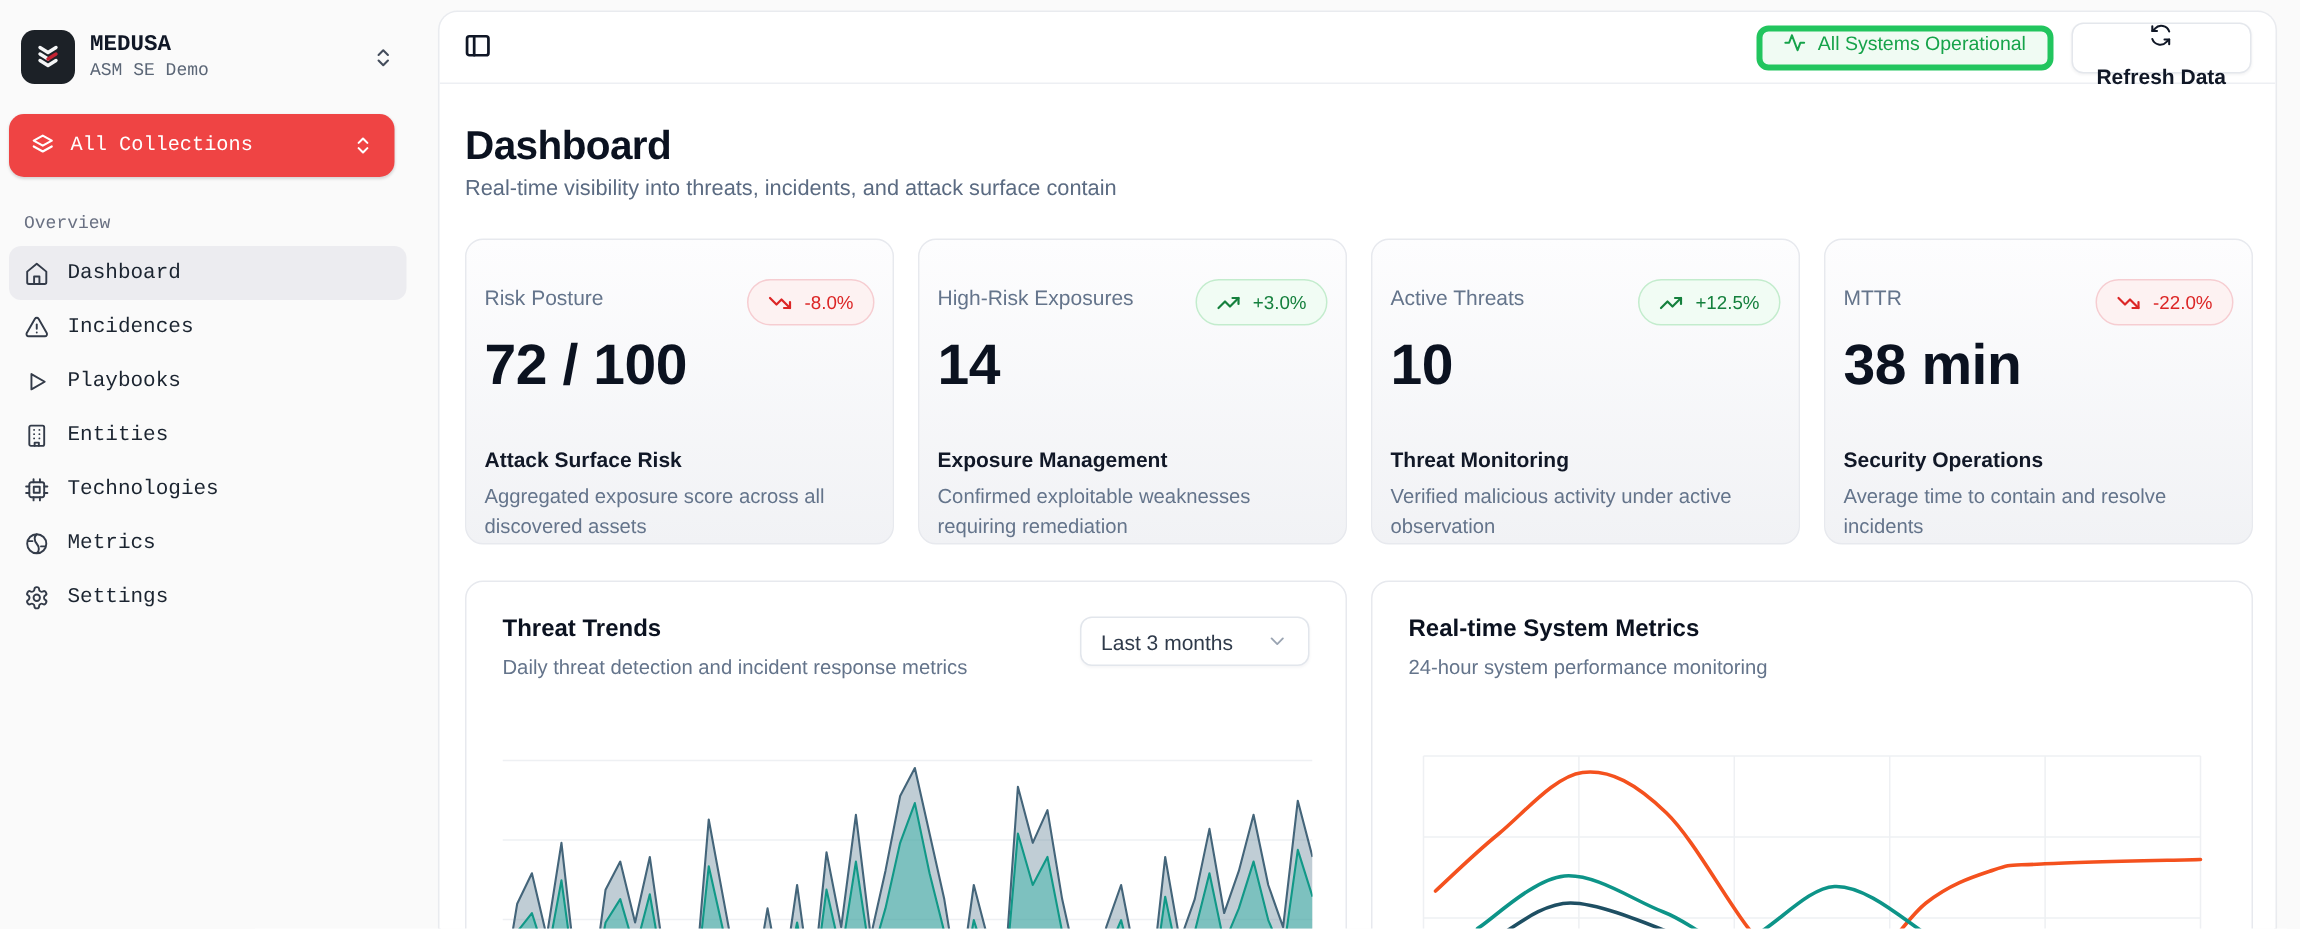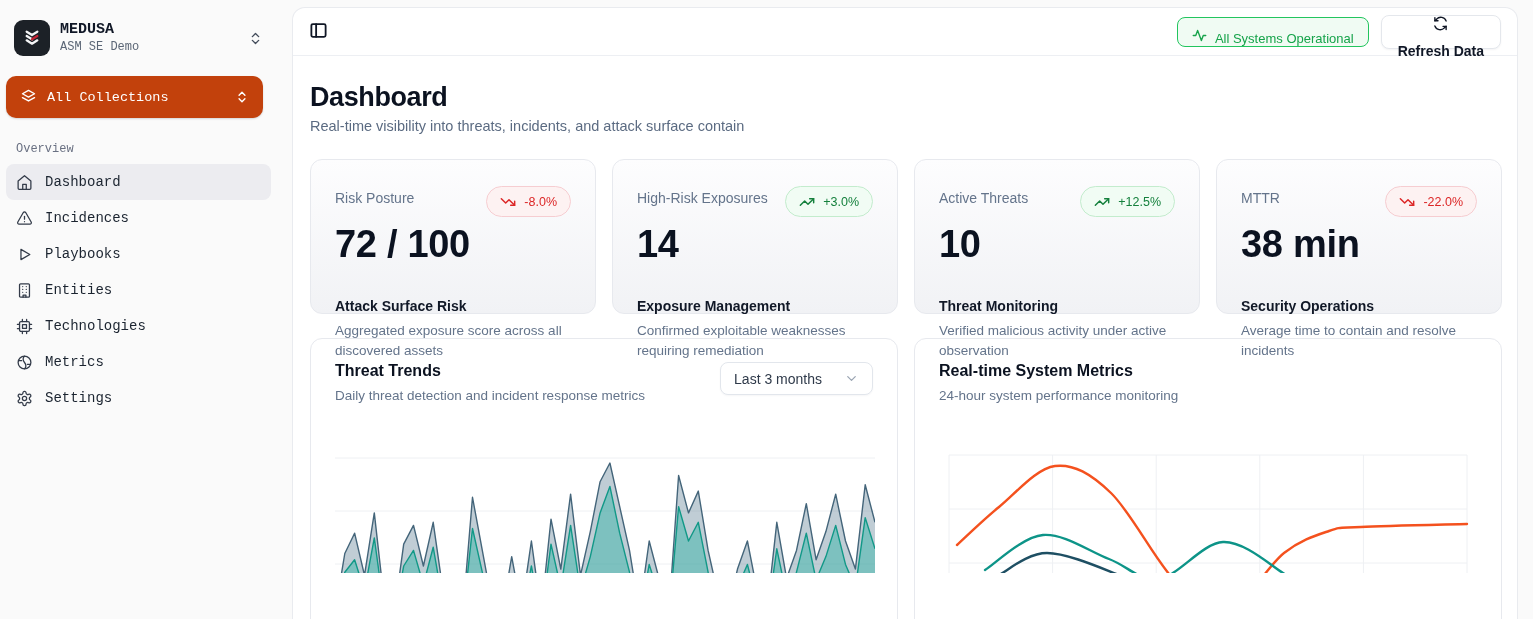--- a/index.html
+++ b/index.html
@@ -19,21 +19,21 @@
   .logo-box {
     width:36px; height:36px; border-radius:9px; background:#1c2127;
     display:flex; align-items:center; justify-content:center; flex-shrink:0;
   }
   .team-meta { flex:1; line-height:1.15; }
   .team-name { font-size:15px; font-weight:700; color:#101726; }
   .team-sub { font-size:12px; color:#5b6676; margin-top:2px; }
   .chev-updown { color:#434c5b; display:flex; }
 
   .collections-btn {
-    margin:14px 0 0 0; width:257px; height:42px; border-radius:10px; background:#c2410c;
+    margin:14px 0 0 0; width:257px; height:42px; border-radius:10px; background:#ef4444;
     display:flex; align-items:center; gap:10px; padding:0 14px; color:#fff; cursor:pointer;
     box-shadow:0 1px 2px rgba(0,0,0,.15);
   }
   .collections-btn .label { flex:1; font-size:13.5px; font-weight:500; }
 
   .nav-section { margin:24px 0 8px 10px; font-size:12px; color:#697082; }
   .nav { display:flex; flex-direction:column; }
   .nav-item {
     display:flex; align-items:center; gap:12px; height:36px; padding:0 10px;
     border-radius:8px; font-size:14px; color:#1b2430; cursor:pointer;
@@ -47,39 +47,39 @@
     box-shadow:0 0 0 1px #e9ebef, 0 1px 2px rgba(16,24,40,.04);
     display:flex; flex-direction:column; height:760px; overflow:hidden;
   }
   .topbar {
     height:48px; flex-shrink:0; display:flex; align-items:center; justify-content:space-between;
     padding:0 16px; border-bottom:1px solid #edeff3;
   }
   .icon-btn { display:flex; align-items:center; color:#101726; cursor:pointer; background:none; border:none; }
   .topbar-right { display:flex; align-items:center; gap:12px; }
   .status-badge {
-    display:flex; align-items:flex-end; gap:8px; height:30px; padding:0 14px; border-radius:8px;
-    background:#f0fbf3; border:1px solid #22c55e; color:#16a34a; font-size:13px; font-weight:500; cursor:pointer;
+    display:flex; align-items:flex-start; gap:8px; height:30px; padding:0 14px; border-radius:8px;
+    background:#f0fbf3; border:4px solid #22c55e; color:#16a34a; font-size:13px; font-weight:500; cursor:pointer;
   }
   .refresh-btn {
     display:flex; align-items:center; gap:9px; height:34px; padding:0 16px; border-radius:8px;
     background:#fff; border:1px solid #e4e7ec; box-shadow:0 1px 2px rgba(16,24,40,.05);
     font-size:14px; font-weight:700; color:#101726; cursor:pointer;flex-direction:column;
   }
 
   .content { padding:26px 15px 0 17px; }
   .page-title { font-size:27px; font-weight:700; letter-spacing:-.4px; color:#0b1220; }
   .page-sub { margin-top:5px; font-size:14.5px; color:#5b6b82; }
 
   
   .stats-row { display:flex; gap:16px; margin-top:25px; }
   .stat-card {
-    flex:1; height:155px; border-radius:12px; border:1px solid #e7e9ee;
+    flex:1; height:204px; border-radius:12px; border:1px solid #e7e9ee;
     background:linear-gradient(180deg,#fdfdfe 0%,#f1f2f5 100%);
-    padding:26px 24px; position:relative;
+    padding:26px 12px; position:relative;
   }
   .stat-top { display:flex; align-items:flex-start; justify-content:space-between; }
   .stat-label { font-size:14px; color:#64748b; padding-top:4px; }
   .delta-badge {
     display:flex; align-items:center; gap:8px; height:31px; padding:0 13px; border-radius:999px;
     border:1px solid transparent; font-size:12.5px; font-weight:500;
   }
   .delta-badge .icn { display:none; }
   .delta-badge.up   { color:#15803d; background:#f1fcf4; border-color:#c3eccd; }
   .delta-badge.down { color:#dc2626; background:#fdf2f2; border-color:#f6cdd1; }

